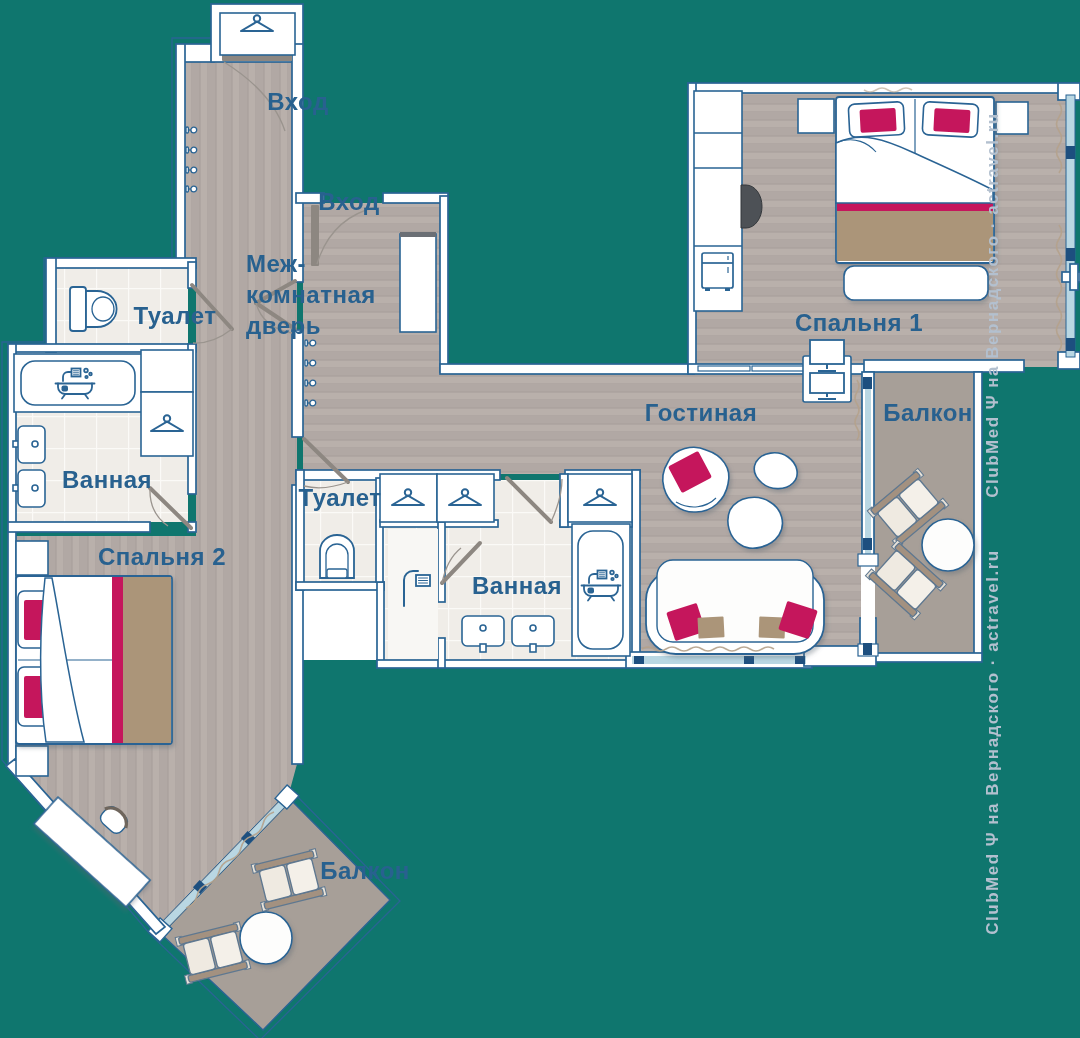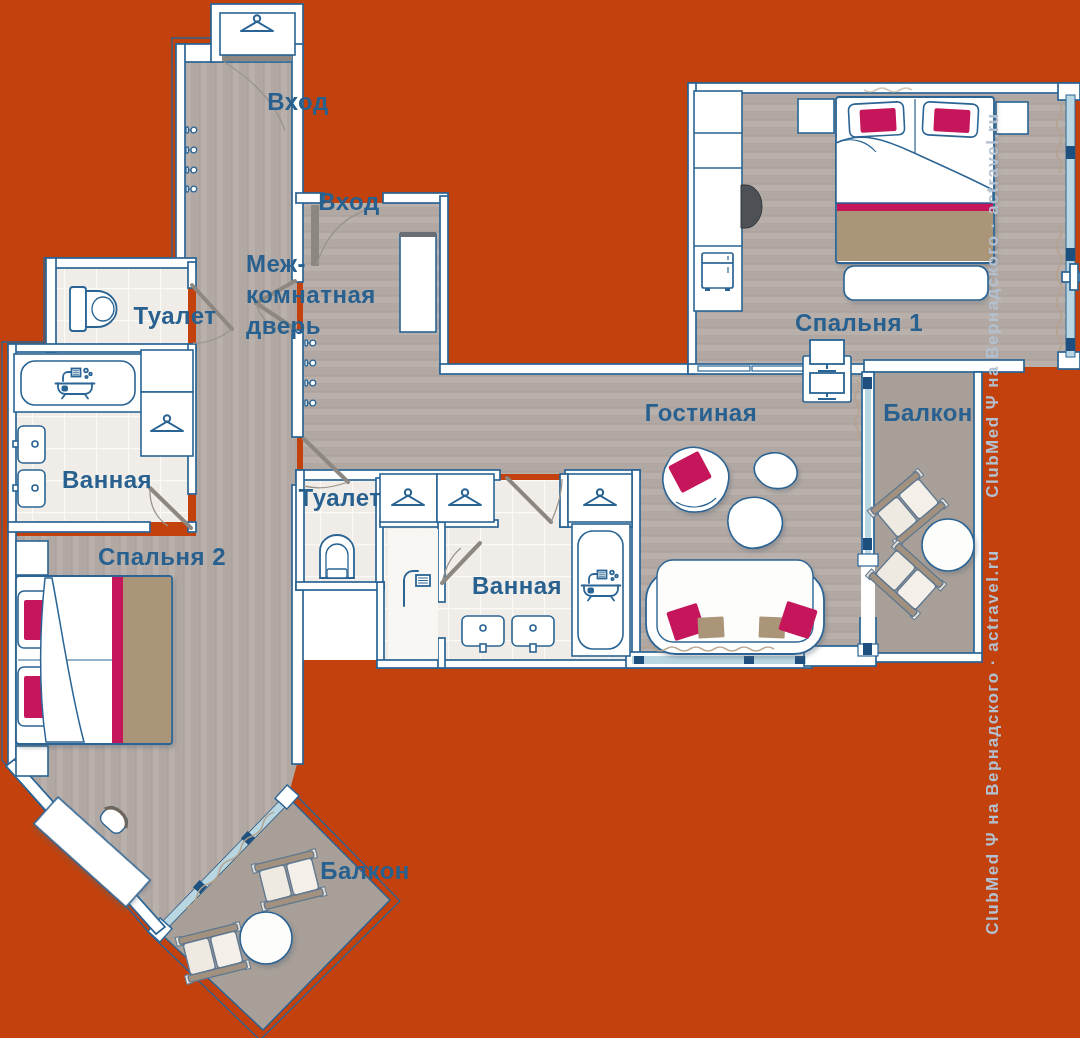--- a/index.html
+++ b/index.html
@@ -1,16 +1,16 @@
 <!DOCTYPE html>
 <html><head>
 <meta charset="utf-8">
 <style>
   html,body{margin:0;padding:0;background:#ffffff;}
-  #stage{position:relative;width:1080px;height:1038px;background:#c2410c;overflow:hidden;
+  #stage{position:relative;width:1080px;height:1038px;background:#0f766e;overflow:hidden;
          font-family:"Liberation Sans", sans-serif;}
   svg{display:block;}
   .lbl{font-family:"Liberation Sans", sans-serif;font-weight:bold;font-size:24px;fill:#28618f;letter-spacing:.5px;}
   .wm{font-family:"Liberation Sans", sans-serif;font-weight:bold;font-size:17px;fill:#b3c0cf;letter-spacing:1.5px;}
   .wall{fill:#ffffff;stroke:#2a6494;stroke-width:1.7;}
   .thin{stroke-width:1.2;}
   .fix{fill:#ffffff;stroke:#2a6494;stroke-width:1.6;}
   .leaf{stroke:#8d8781;stroke-width:4;stroke-linecap:round;}
   .arc{fill:none;stroke:#9a948e;stroke-width:1.3;}
 </style>

